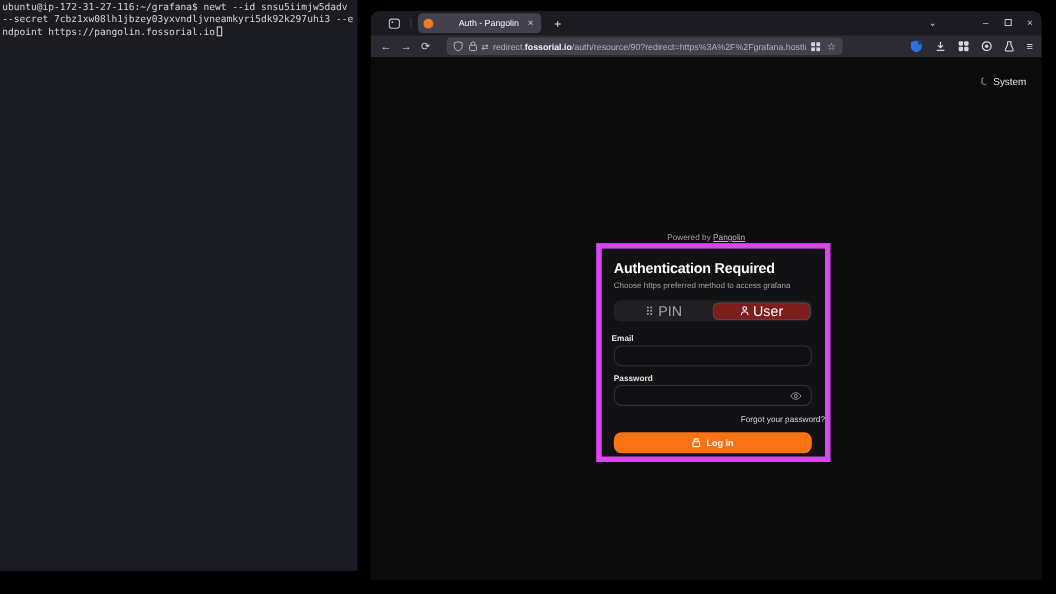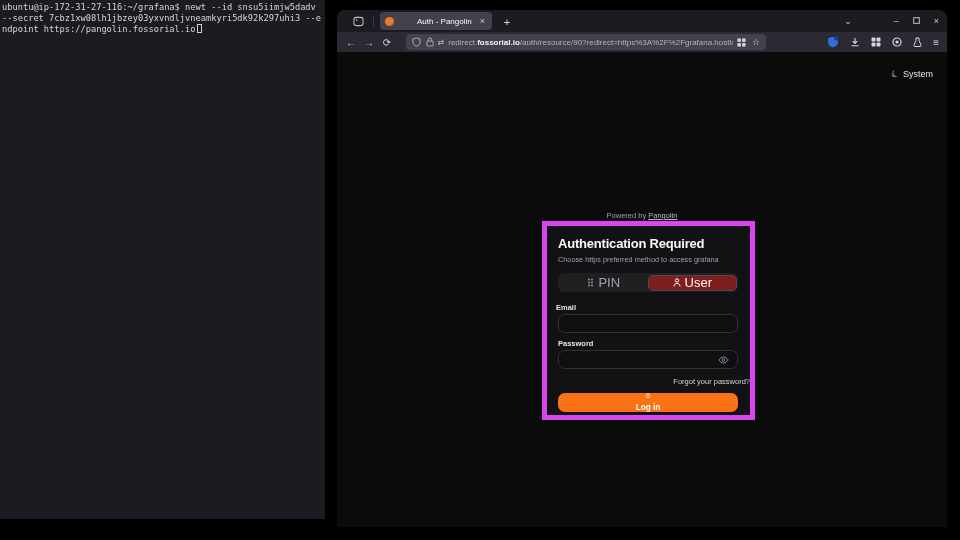--- a/index.html
+++ b/index.html
@@ -218,21 +218,21 @@
       <div id="password-input" class="abs input">
         <span></span>
         <svg width="11" height="8" viewBox="0 0 12 8">
             <path d="M1 4 C2.5 1.5 4 0.8 6 0.8 C8 0.8 9.5 1.5 11 4 C9.5 6.5 8 7.2 6 7.2 C4 7.2 2.5 6.5 1 4 Z" fill="none" stroke="#a1a1aa" stroke-width="0.9"></path>
             <circle cx="6" cy="4" r="1.5" fill="none" stroke="#a1a1aa" stroke-width="0.9"></circle>
           </svg>
       </div>
 
       <div id="forgot" class="abs">Forgot your password?</div>
 
-      <button id="login-btn" class="abs" style="background:#f97316;flex-direction:column;">
+      <button id="login-btn" class="abs" style="background:#f97316;">
         <svg width="8" height="9" viewBox="0 0 9 10">
             <rect x="1" y="4" width="7" height="5" rx="1.2" fill="none" stroke="#fff" stroke-width="1.1"></rect>
             <path d="M2.5 4 V2.8 a2 2 0 0 1 4 0 V4" fill="none" stroke="#fff" stroke-width="1.1"></path>
           </svg>
         <span>Log in</span>
       </button>
     </div>
   </div>
 </div>
 

